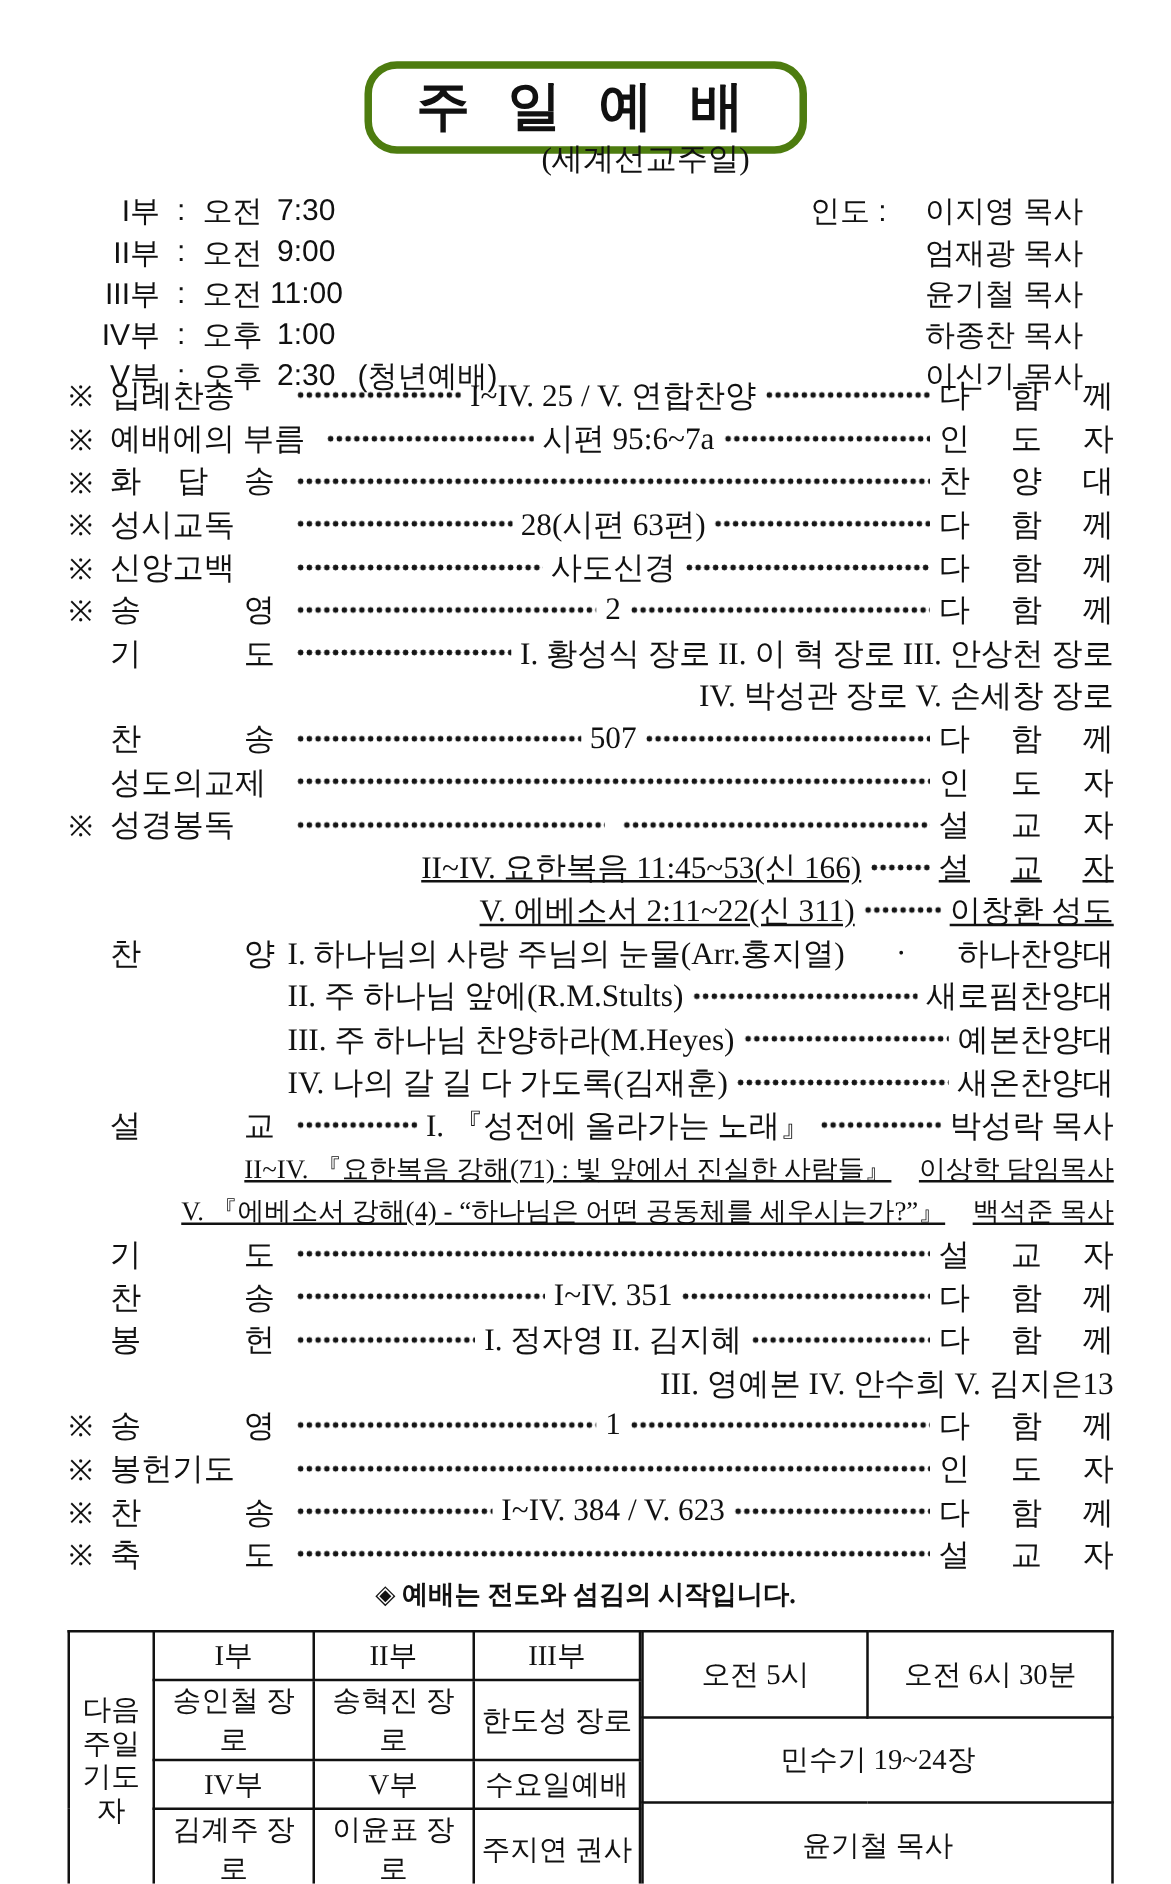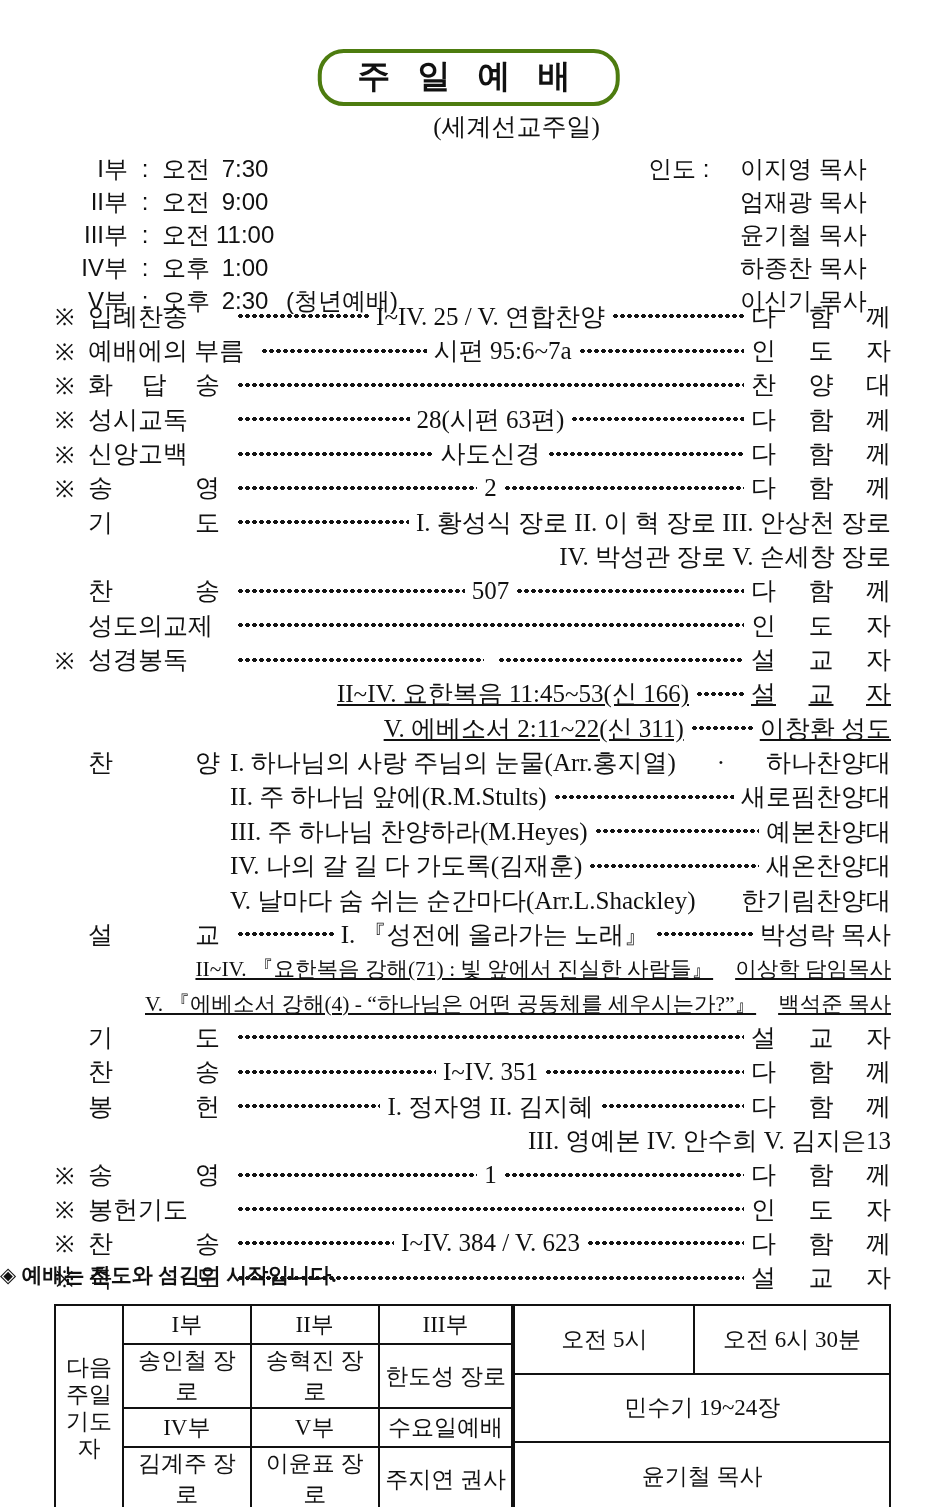--- a/index.html
+++ b/index.html
@@ -1,22 +1,22 @@
 <!DOCTYPE html>
 <html><head>
 <meta charset="utf-8">
 <style>
   html,body{margin:0;padding:0;background:#fff;}
   .page{position:relative;width:937px;height:1507px;background:#ffffff;overflow:hidden;
         font-family:"Liberation Serif","DejaVu Serif",serif;color:#111;}
   
   .titlebox{position:absolute;top:49px;left:50%;transform:translateX(-50%);
-            border:4px solid #4d7c0f;border-radius:26px;padding:1px 36px 3px 36px;
+            border:6px solid #4d7c0f;border-radius:26px;padding:1px 36px 3px 36px;
             font-family:"Liberation Sans","DejaVu Sans",sans-serif;font-weight:bold;
-            font-size:33px;letter-spacing:9px;white-space:nowrap;}
+            font-size:43px;letter-spacing:9px;white-space:nowrap;}
   .subtitle{position:absolute;top:110px;left:0;width:100%;text-align:center;font-size:25px;margin-left:48px;}
   
   .schedule{position:absolute;top:152px;left:62px;}
   .srow{display:flex;align-items:center;height:33.2px;
         font-family:"Liberation Sans","DejaVu Sans",sans-serif;font-size:24px;white-space:nowrap;}
   .sr-part{width:66px;text-align:right;}
   .sr-colon{width:34px;text-align:center;}
   .sr-mer{width:54px;}
   .sr-time{width:58px;text-align:center;}
   .sr-note{margin-left:12px;}
@@ -36,21 +36,21 @@
   .dots{flex:1 1 auto;height:10px;margin:0 7px;
         background-image:radial-gradient(circle,#151515 2.1px,rgba(0,0,0,0) 2.5px);
         background-size:7px 10px;background-repeat:repeat-x;background-position:0 50%;}
   .dots.fx{flex:none;}
   .o-c{flex:none;}
   .o-r{flex:none;text-align:right;}
   .o-r.rs{width:140px;display:flex;justify-content:space-between;}
   .spacer{flex:1 1 auto;display:flex;align-items:center;justify-content:center;}
   .gap{flex:none;width:22px;}
   
-  .motto{position:absolute;top:1261px;left:0;width:100%;text-align:left;
+  .motto{position:absolute;top:1261px;left:0;width:100%;text-align:center;
          font-weight:bold;font-size:21px;}
   
   .tables{position:absolute;top:1304px;left:54px;width:837px;display:flex;justify-content:space-between;}
   table{border-collapse:collapse;text-align:center;font-size:23px;color:#111;}
   td{border:2px solid #111;height:37px;padding:0 4px;}
   .t-left td.c1{width:118px;} .t-left td.c2{width:118px;} .t-left td.c3{width:124px;}
   .t-left td.hdr{width:62px;line-height:27px;padding:0 2px;}
   .t-right td.d1{width:170px;} .t-right td.d2{width:186px;}
 </style>
 </head>
@@ -285,27 +285,20 @@
       </div>
       <div class="oline">
         <div class="o-mark"></div>
         <div class="o-label"></div>
         <div class="o-c">IV. 나의 갈 길 다 가도록(김재훈)</div>
         <div class="dots"></div>
         <div class="o-r">새온찬양대</div>
       </div>
       <div class="oline">
         <div class="o-mark"></div>
-        <div class="o-label"></div>
-        <div class="o-c">V. 날마다 숨 쉬는 순간마다(Arr.L.Shackley)</div>
-        <div class="spacer"></div>
-        <div class="o-r">한기림찬양대</div>
-      </div>
-      <div class="oline">
-        <div class="o-mark"></div>
         <div class="o-label sp">
           <span>설</span>
           <span>교</span>
         </div>
         <div class="dots"></div>
         <div class="o-c">I. 『성전에 올라가는 노래』</div>
         <div class="dots"></div>
         <div class="o-r">박성락 목사</div>
       </div>
       <div class="oline right small">

